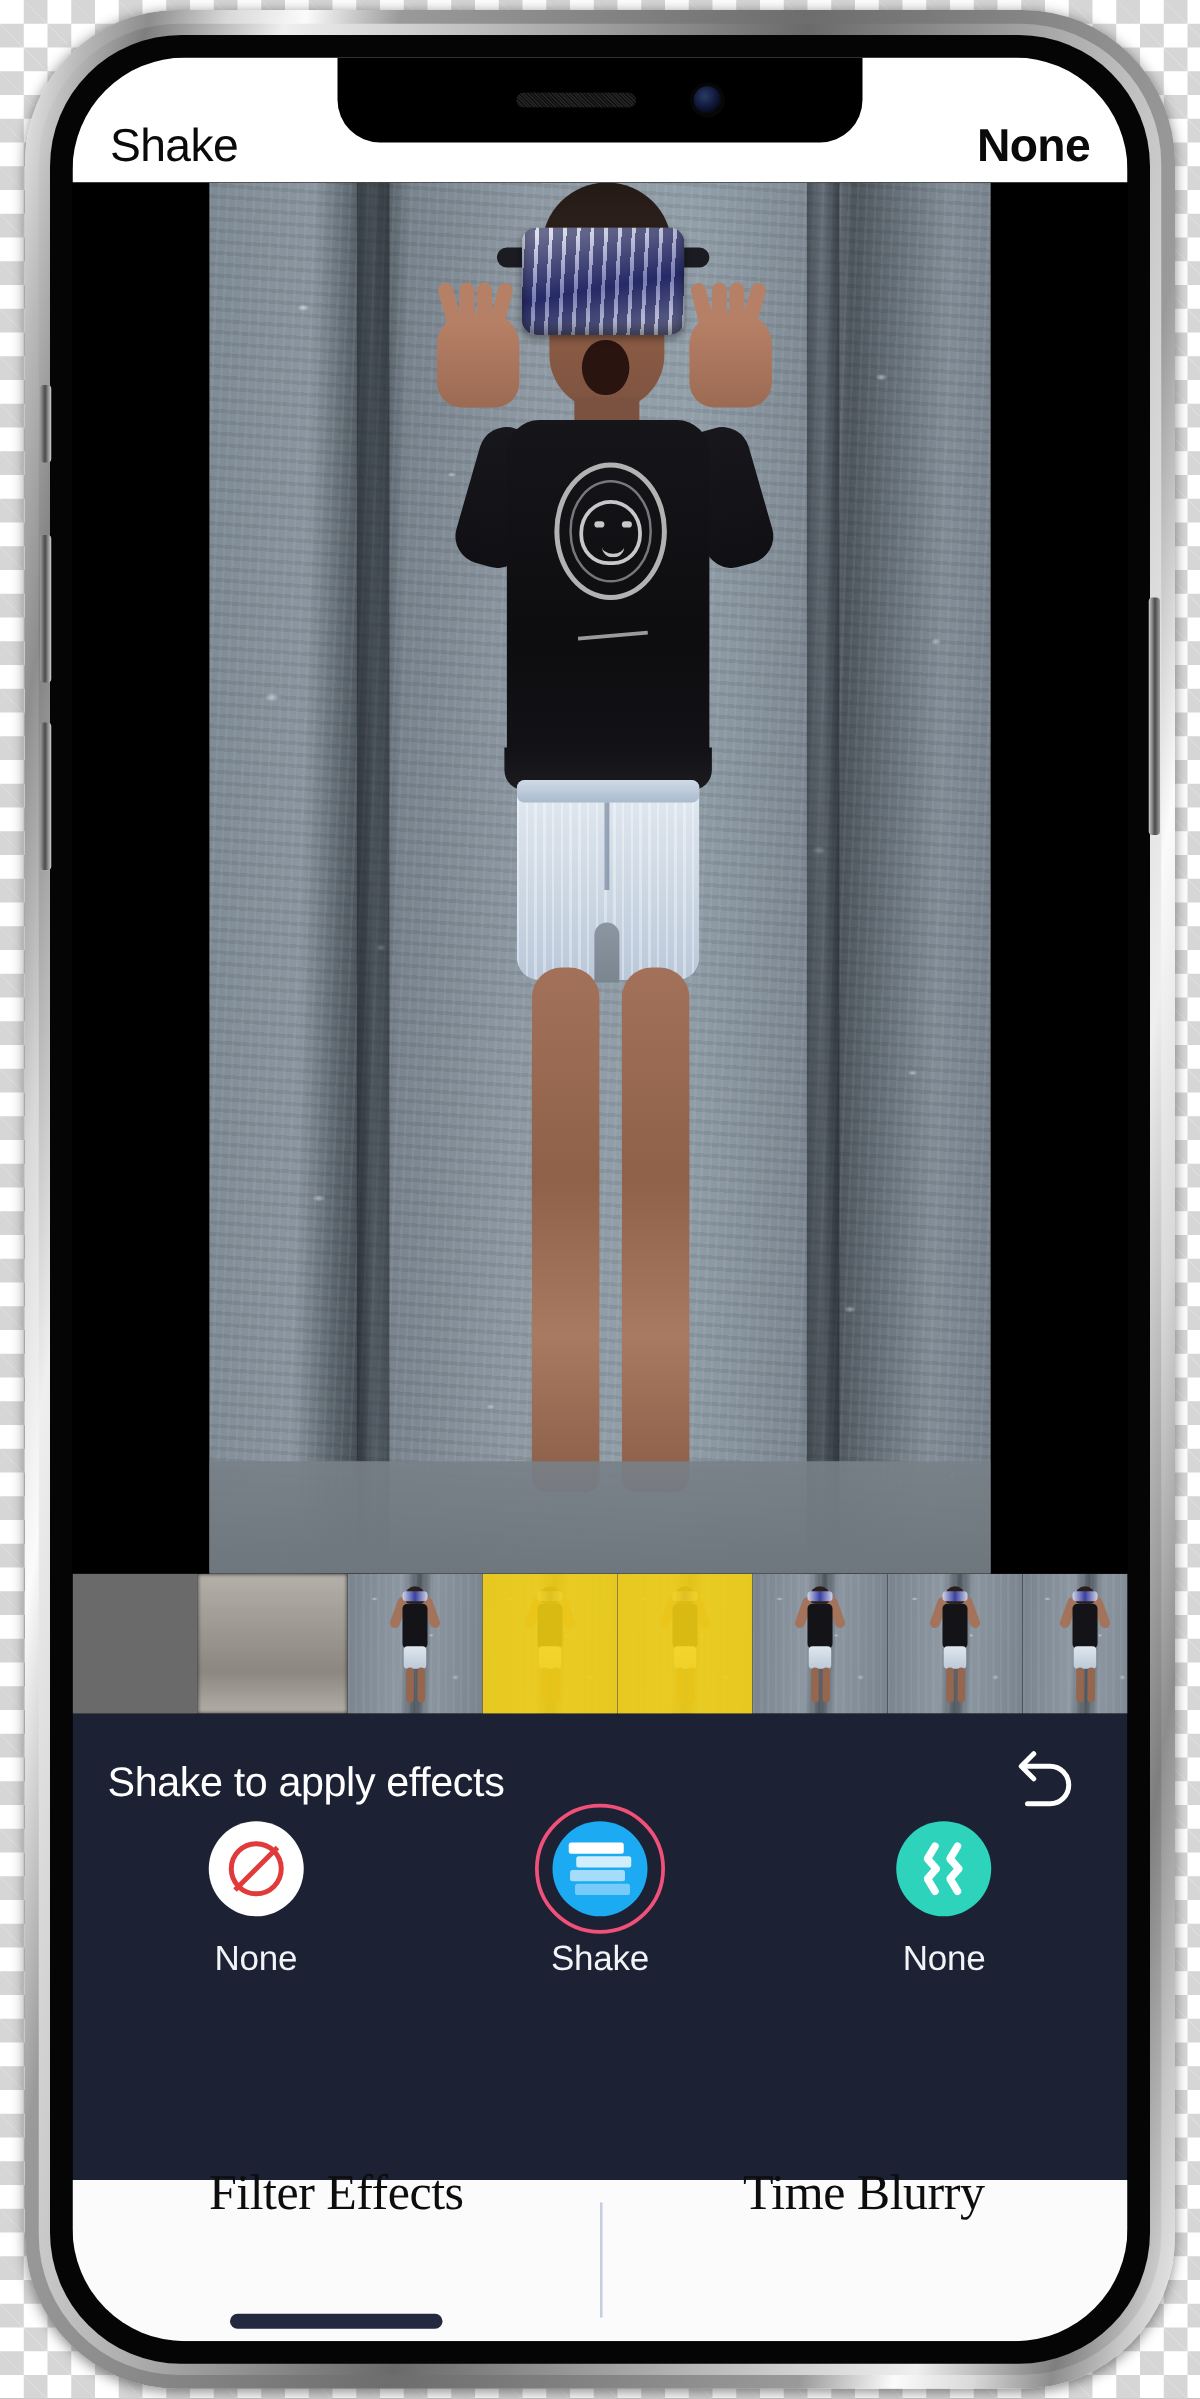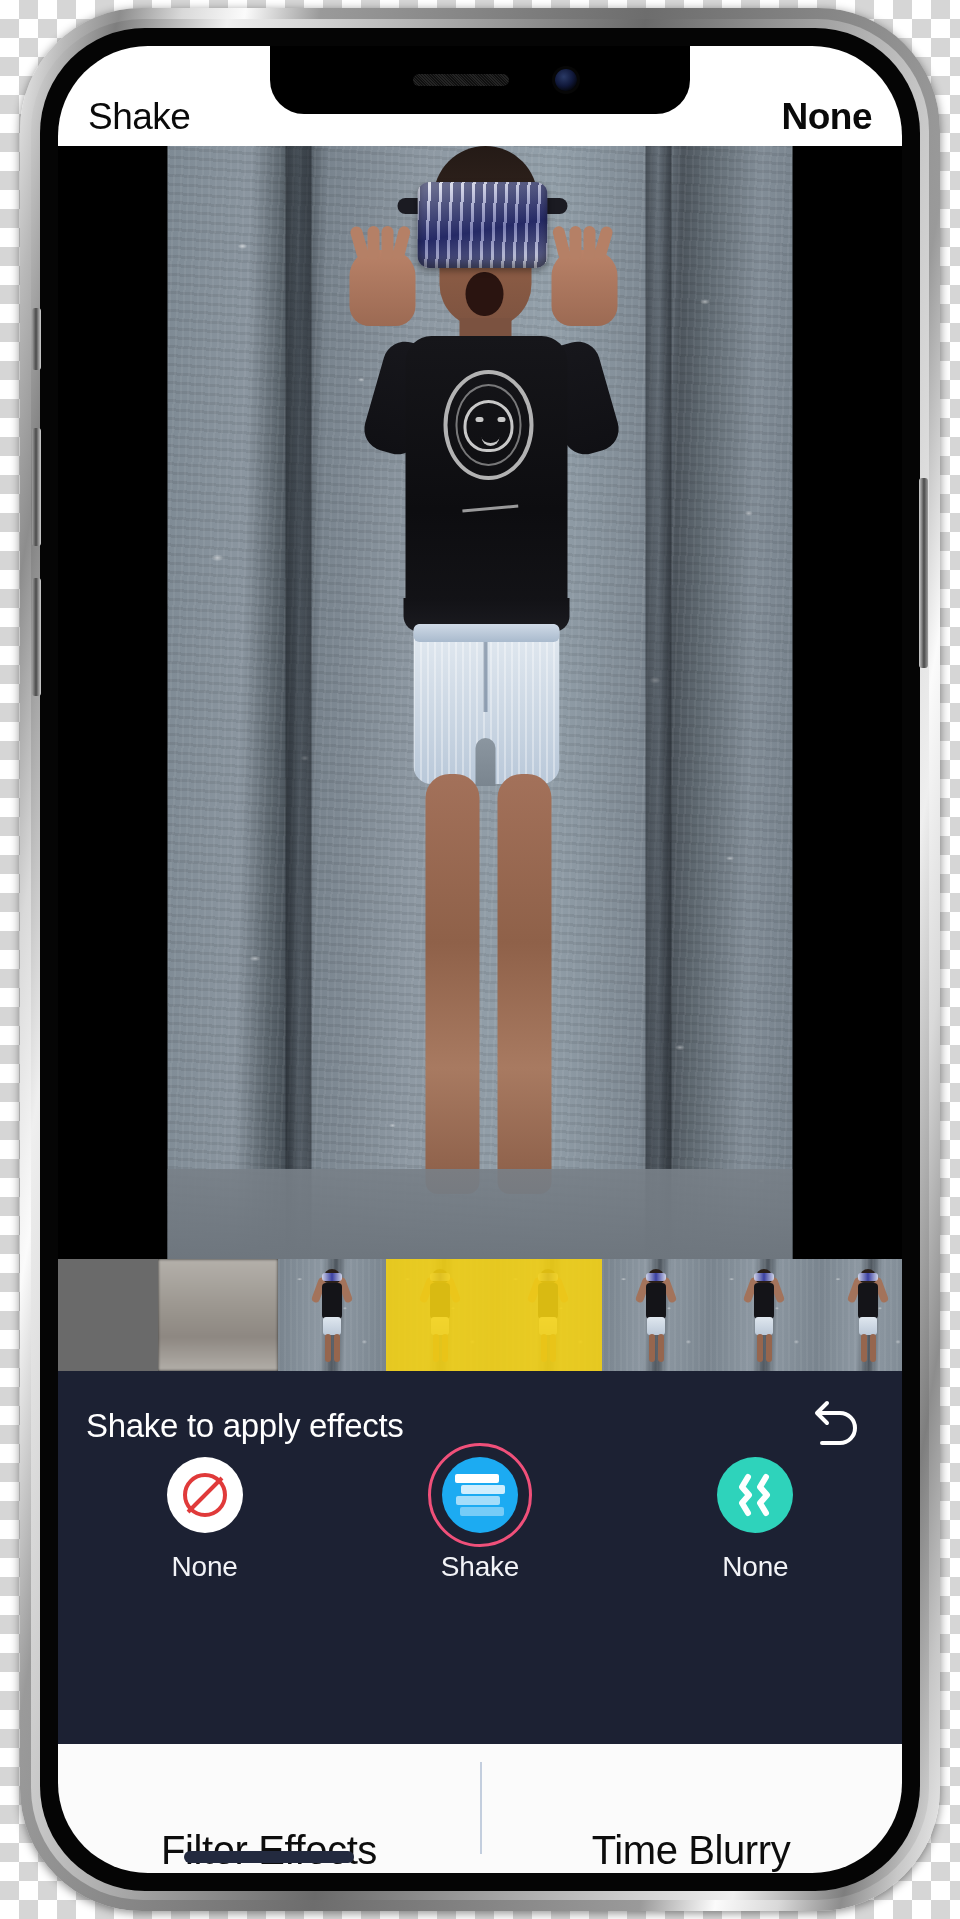--- a/index.html
+++ b/index.html
@@ -509,26 +509,26 @@
   #tab-bar {
     position: absolute;
     left: 0; bottom: 0;
     width: 100%; height: 129px;
     background: #fbfbfb;
     display: flex;
   }
   .tab {
     flex: 1;
     display: flex;
-    align-items: flex-end;
+    align-items: flex-start;
     justify-content: center;
     position: relative;
     cursor: pointer;
     background: none; border: none;
-    font-family: Liberation Sans, sans-serif;
+    font-family: Liberation Serif, serif;
   }
   .tab-label {
     font-size: 40px;
     color: #0d0d0d;
     letter-spacing: -.4px;
     margin-top: -14px;
   }
   #tab-divider {
     position: absolute;
     left: 50%; top: 18px;

